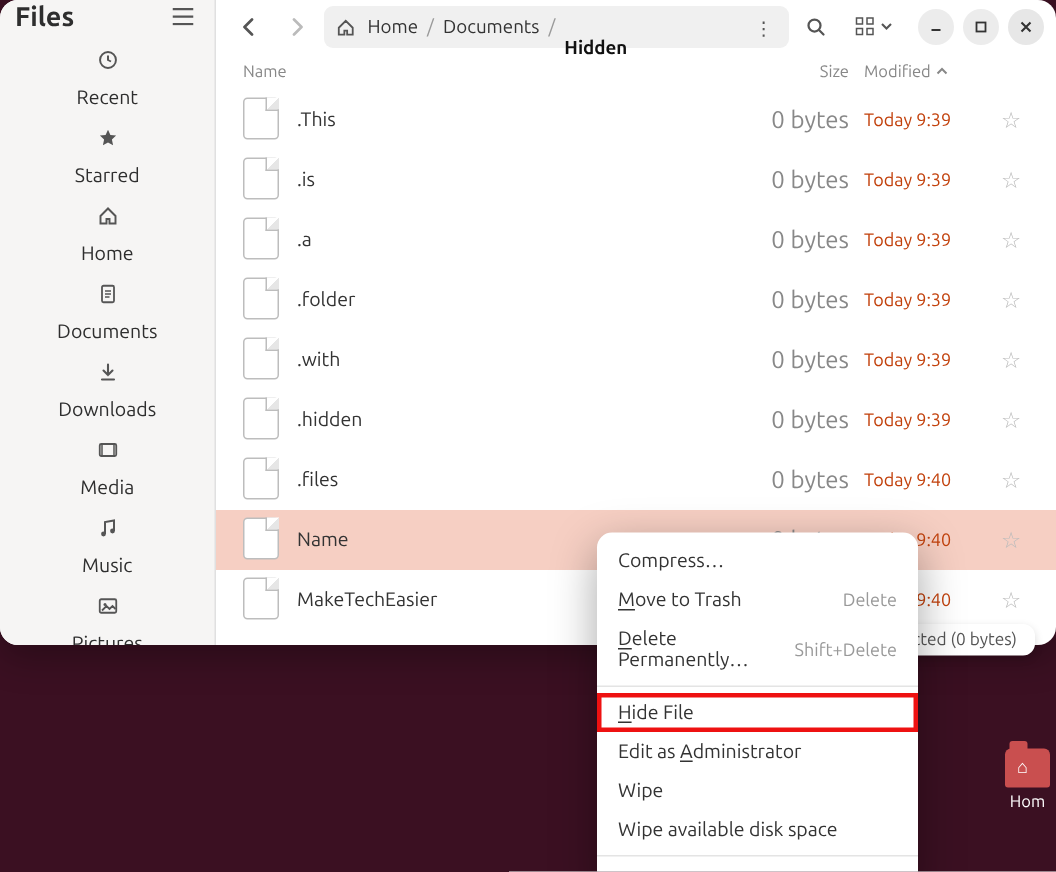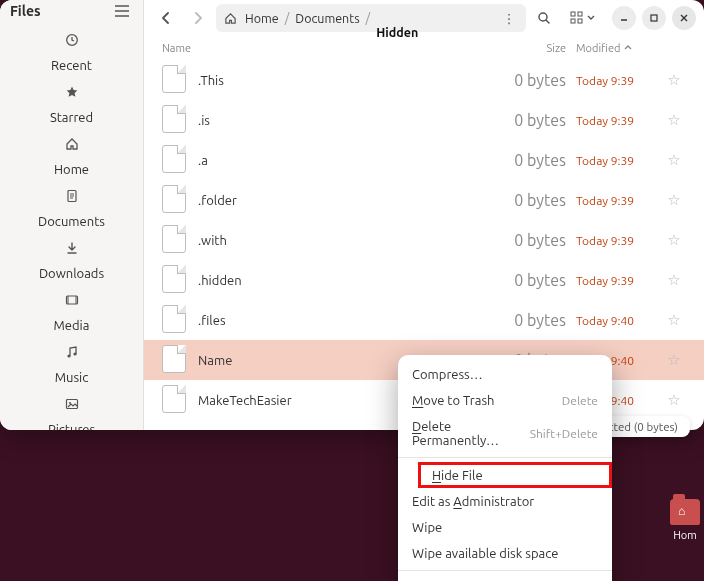--- a/index.html
+++ b/index.html
@@ -6,21 +6,21 @@
   body { width: 704px; height: 581px; background: #3b1022; position: relative; overflow: hidden; }
   .window {
     position: absolute; top: 0; left: 0; width: 704px; height: 430px;
     background: #fff; border-radius: 12px; box-shadow: 0 8px 24px rgba(0,0,0,0.3);
     display: flex; flex-direction: column; overflow: hidden;
   }
   .main { flex: 1; display: flex; min-height: 0; }
   
   .sidebar { width: 144px; background: #f6f5f4; border-right: 1px solid #e0e0e0; display: flex; flex-direction: column; }
   .sidebar-header { height: 36px; display: flex; align-items: center; padding: 0 10px; gap: 8px; }
-  .sidebar-title { font-weight: 700; font-size: 14px; flex: 1; color: #2e2e2e; }
+  .sidebar-title { font-weight: 700; font-size: 18px; flex: 1; color: #2e2e2e; }
   .sb-hamburger { width: 22px; height: 22px; border-radius: 4px; display:flex; align-items:center; justify-content:center; cursor:pointer; }
   .sidebar-list { padding: 4px 0; flex: 1; display:flex; flex-direction:column; }
   .sb-item { display: flex; align-items: center; gap: 10px; padding: 6px 14px; font-size: 13px; color: #2e2e2e; cursor: pointer; flex-direction: column; }
   .sb-icon { width: 16px; height: 16px; display:flex; align-items:center; justify-content:center; color:#555; }
   .sb-sep { height: 1px; background: #e0e0e0; margin: 6px 10px; }
   
   .content { flex: 1; display: flex; flex-direction: column; }
   .toolbar { height: 36px; display: flex; align-items: center; padding: 0 8px; gap: 4px; }
   .tb-btn { width: 28px; height: 28px; border-radius: 6px; display:flex; align-items:center; justify-content:center; color:#555; cursor:pointer; }
   .pathbar { flex:1; height: 28px; background:#f0f0f0; border-radius:6px; display:flex; align-items:center; padding:0 8px; gap:4px; font-size:12.5px; color:#333; }
@@ -51,21 +51,21 @@
   .doc-shape { width:24px; height:28px; border:1px solid #bdbdbd; border-radius:3px; background:#fff; position:relative; }
   .doc-shape::after { content:""; position:absolute; top:-1px; right:-1px; width:8px; height:8px; background:linear-gradient(135deg,#fff 0 50%,#e6e6e6 50% 100%); border-left:1px solid #bdbdbd; border-bottom:1px solid #bdbdbd; }
   
   .statusbar { position:absolute; right:14px; top:416px; background:#fff; border-radius:8px; padding:4px 12px; font-size:11.5px; color:#555; box-shadow:0 2px 6px rgba(0,0,0,0.15); z-index:3; }
   
   .ctx { position:absolute; left:398px; top:355px; width:214px; background:#fff; border-radius:10px; box-shadow:0 10px 30px rgba(0,0,0,0.35); padding:6px 0; z-index:5; font-size:13px; color:#333; }
   .ctx-item { display:flex; align-items:center; padding:6px 14px; cursor:pointer; }
   .ctx-item .lbl { flex:1; }
   .ctx-item .accel { color:#999; font-size:12px; }
   .ctx-sep { height:1px; background:#e4e4e4; margin:4px 0; }
-  .ctx-item.highlight { outline:3px solid #e11; outline-offset:-3px;margin-left:20px; }
+  .ctx-item.highlight { outline:3px solid #e11; outline-offset:-3px; }
   .ul { text-decoration: underline; text-underline-offset: 2px; }
   
   .dock { position:absolute; right:0; bottom:12px; width:38px; height:70px; display:flex; flex-direction:column; align-items:center; gap:4px; color:#fff; font-size:11px; }
   .dock .fld { width:30px; height:26px; background:#c94f4f; border-radius:4px 4px 2px 2px; position:relative; }
   .dock .fld::before { content:""; position:absolute; top:-5px; left:3px; width:12px; height:6px; background:#c94f4f; border-radius:2px 2px 0 0; }
   .dock .home-ico { position:absolute; top:5px; left:8px; color:#fff; font-size:12px; }
   svg { display:block; }
 </style>
 </head>
 <body>

